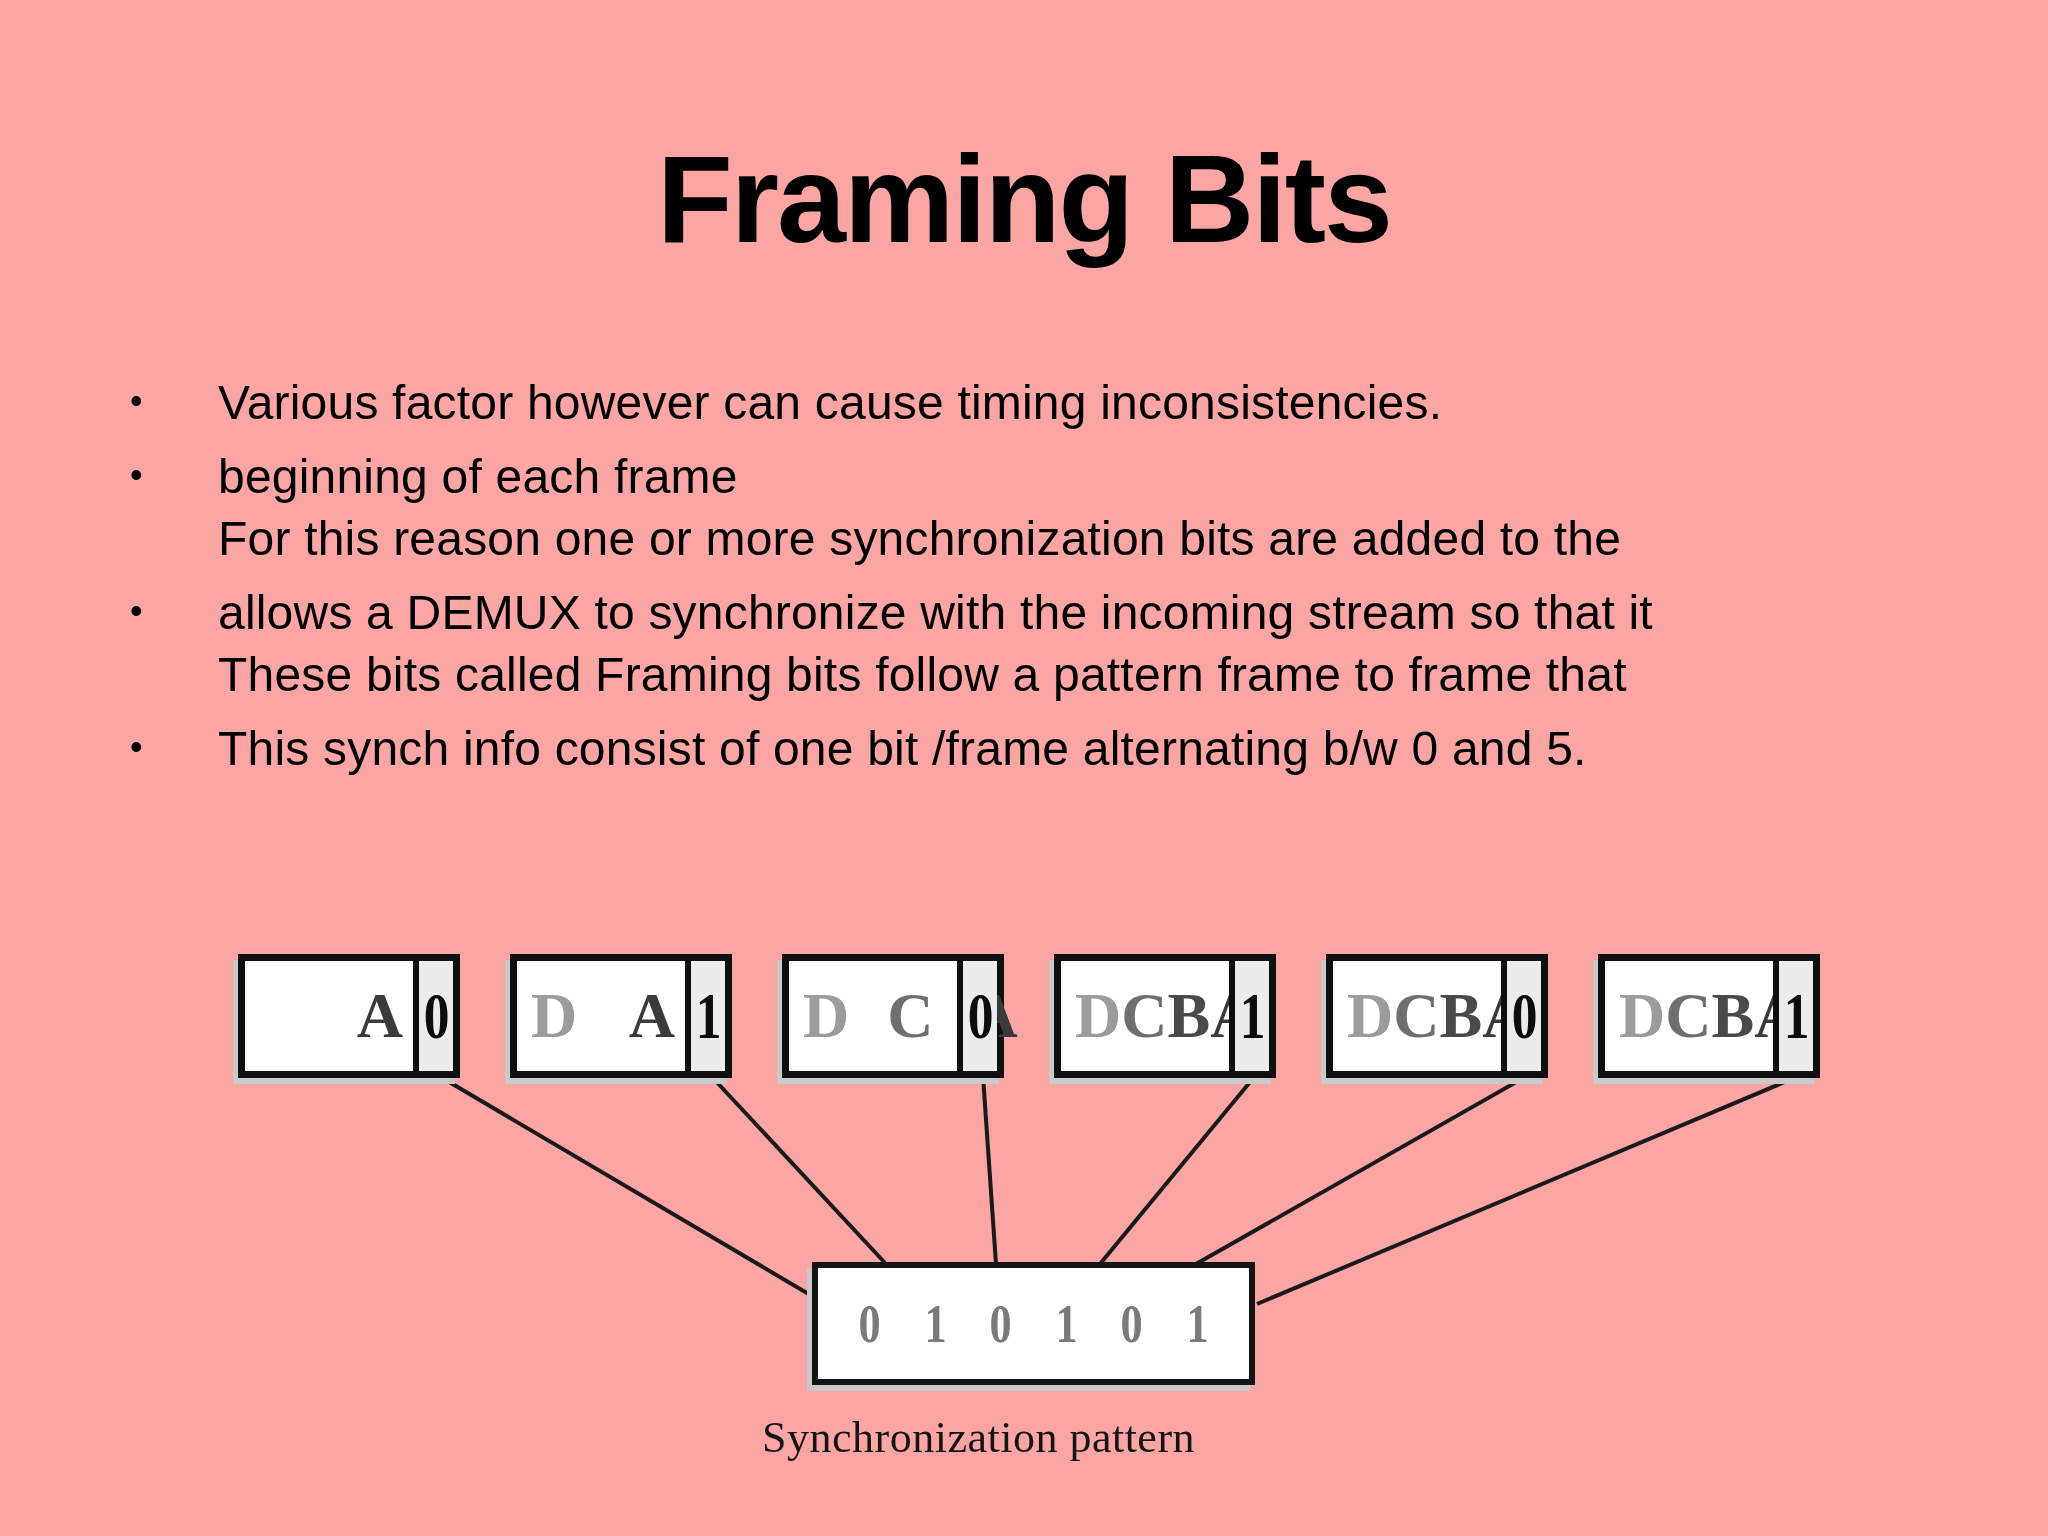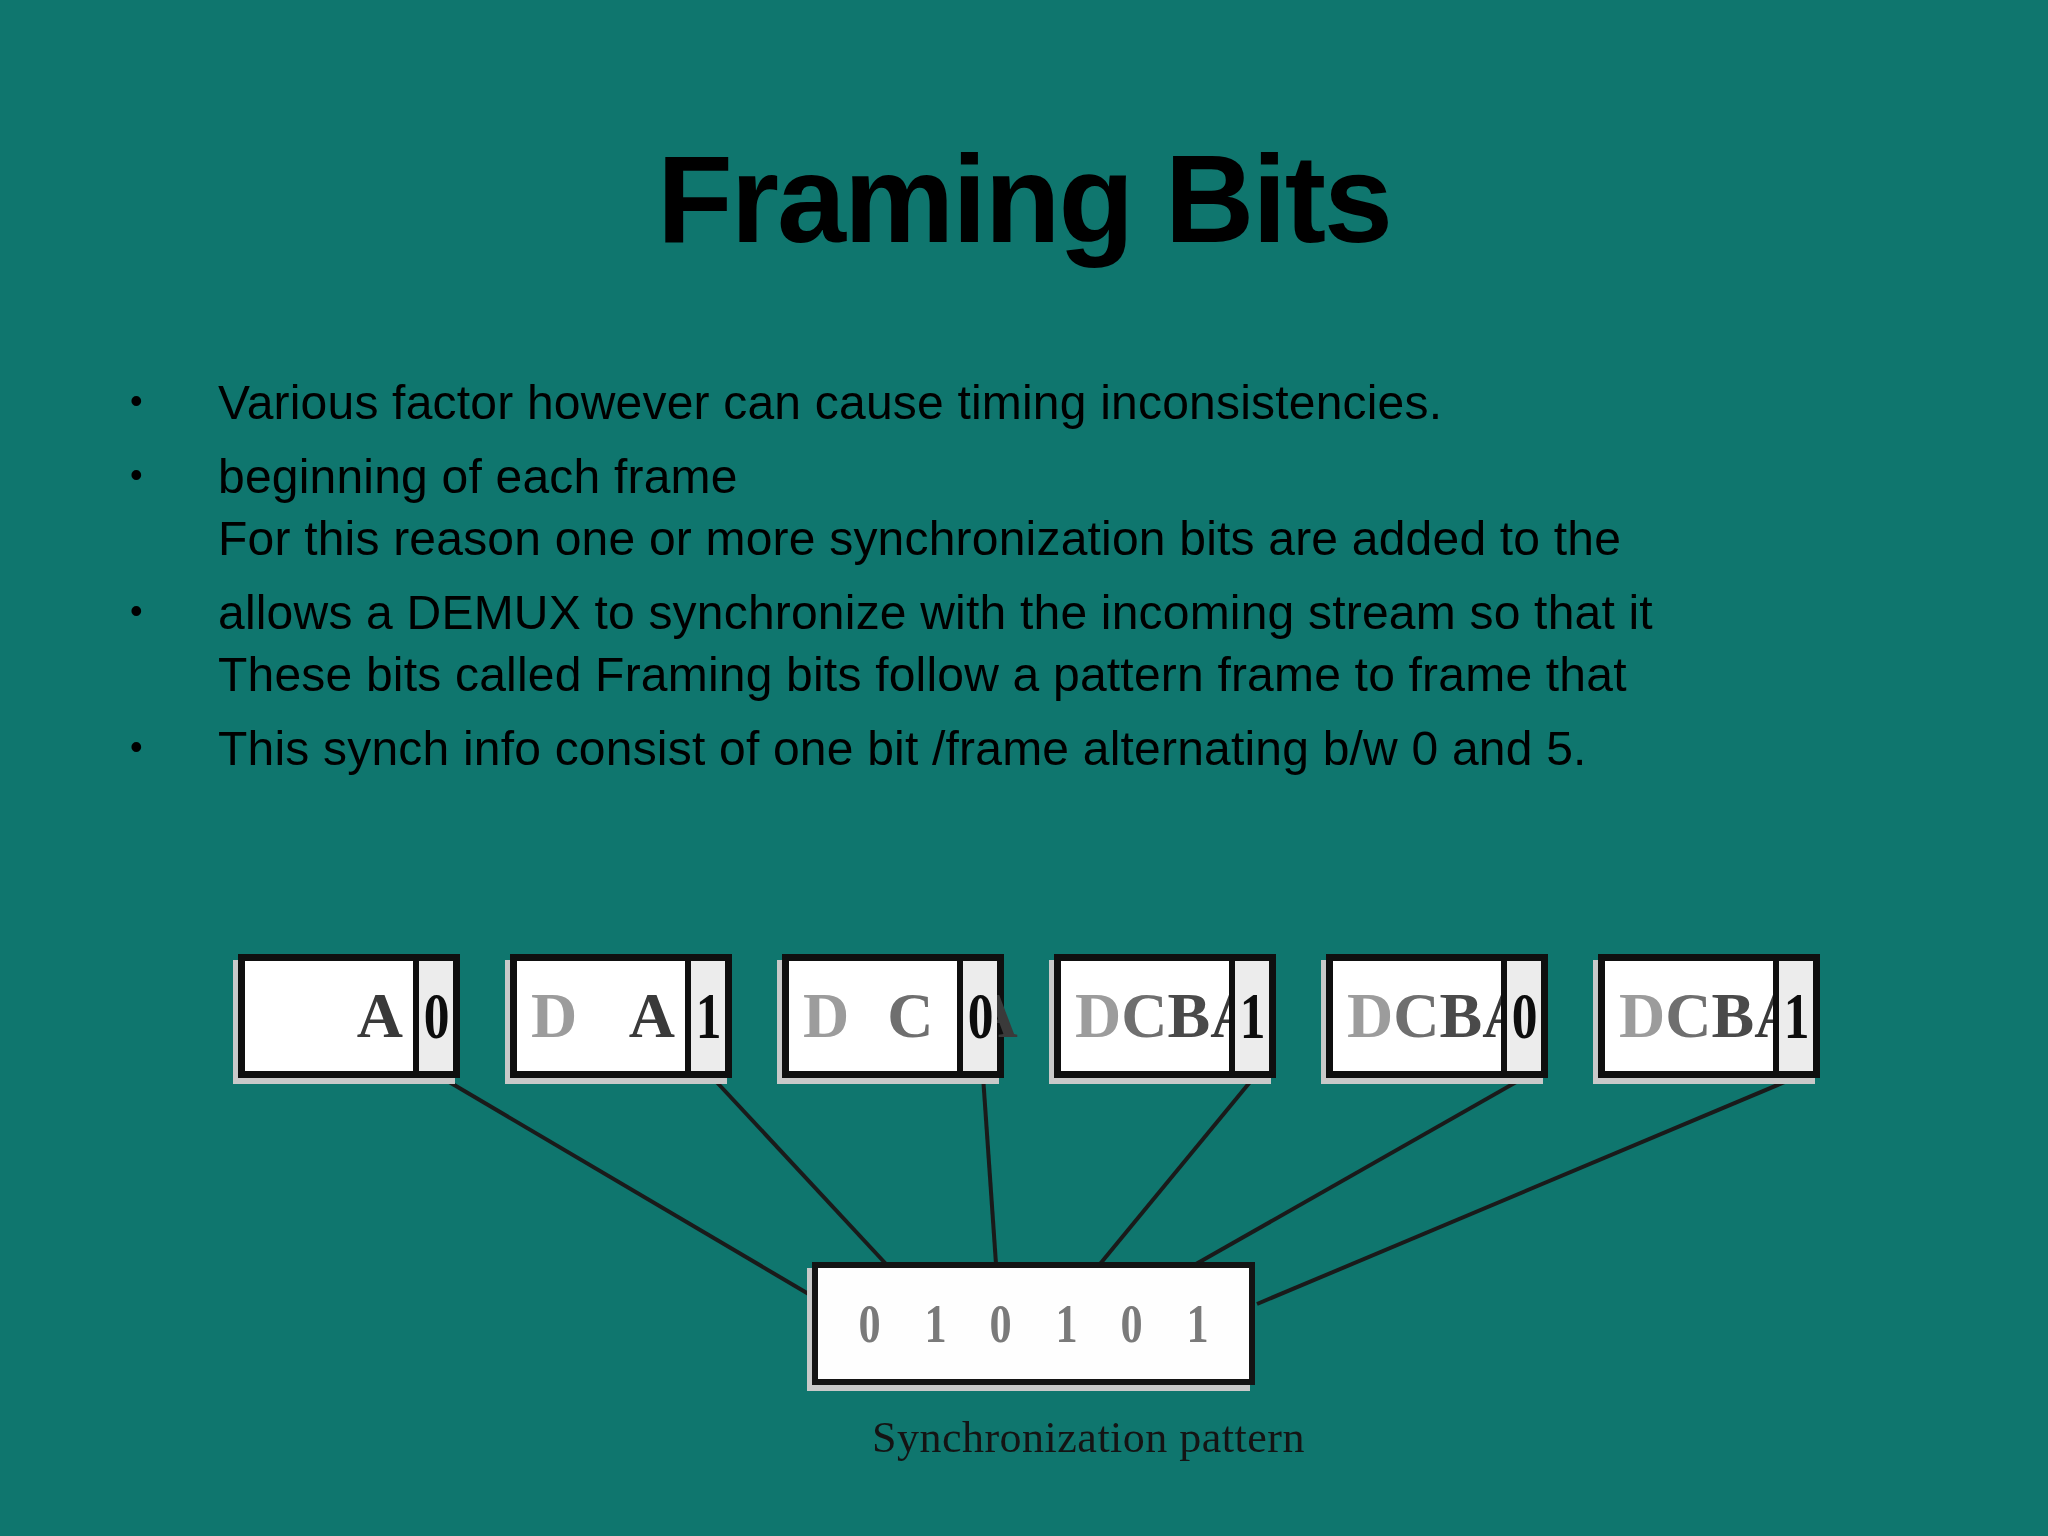--- a/index.html
+++ b/index.html
@@ -1,17 +1,17 @@
 <!DOCTYPE html>
 <html><head>
 <meta charset="utf-8">
 <style>
   html,body{margin:0;padding:0;background:#fff;}
   .slide{
-    position:relative; width:2048px; height:1536px; background:#0f766e;
+    position:relative; width:2048px; height:1536px; background:#fca5a5;
     overflow:hidden; font-family:"Liberation Sans", sans-serif; color:#000;
   }
   
   .title{
     position:absolute; top:128px; left:0; width:100%;
     text-align:center; font-size:124px; font-weight:bold; letter-spacing:-2px;
     color:#000;
   }
   
   .bullets{
@@ -66,21 +66,21 @@
     box-shadow:-5px 6px 0 #c9c9c9;
     display:flex; align-items:center; justify-content:space-between;
     padding:0 38px; font-family:"Liberation Serif", serif;
   }
   .sync-digit{
     font-size:54px; font-weight:bold; color:#7a7a7a; line-height:1;
     transform:scaleX(0.82);
   }
   .sync-caption{
     position:absolute; left:762px; top:1412px; width:543px;
-    text-align:right; font-family:"Liberation Serif", serif;
+    text-align:left; font-family:"Liberation Serif", serif;
     font-size:44px; color:#141414; letter-spacing:0.5px;
   }
 </style>
 </head>
 <body>
 
 <div class="slide">
 
   <div class="title">Framing Bits</div>
 

